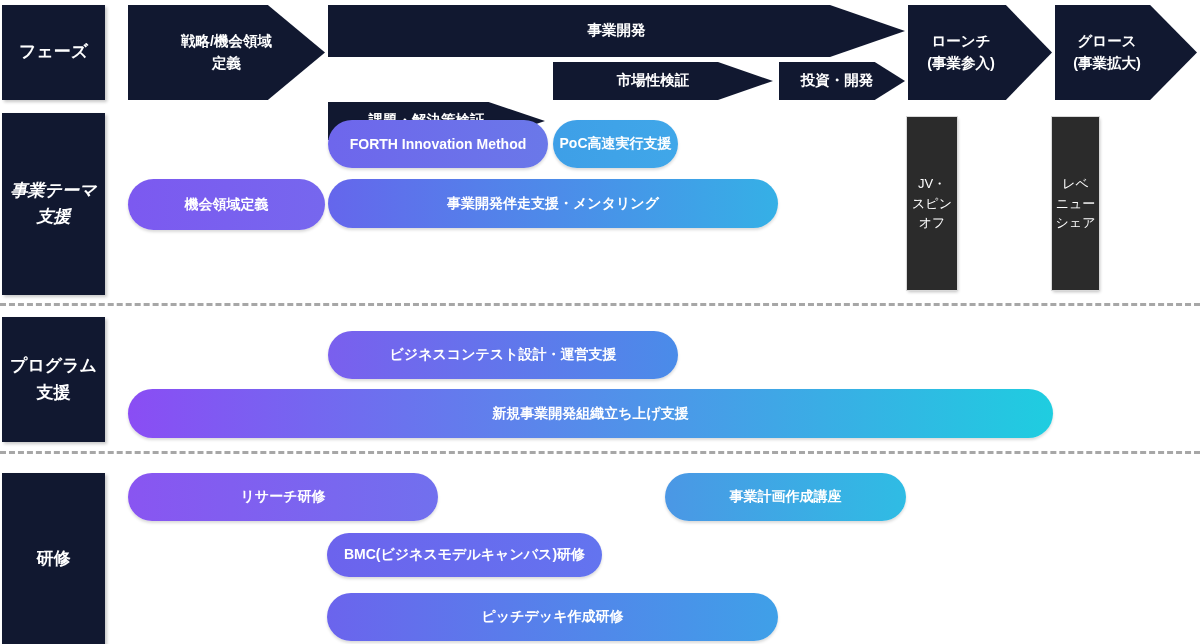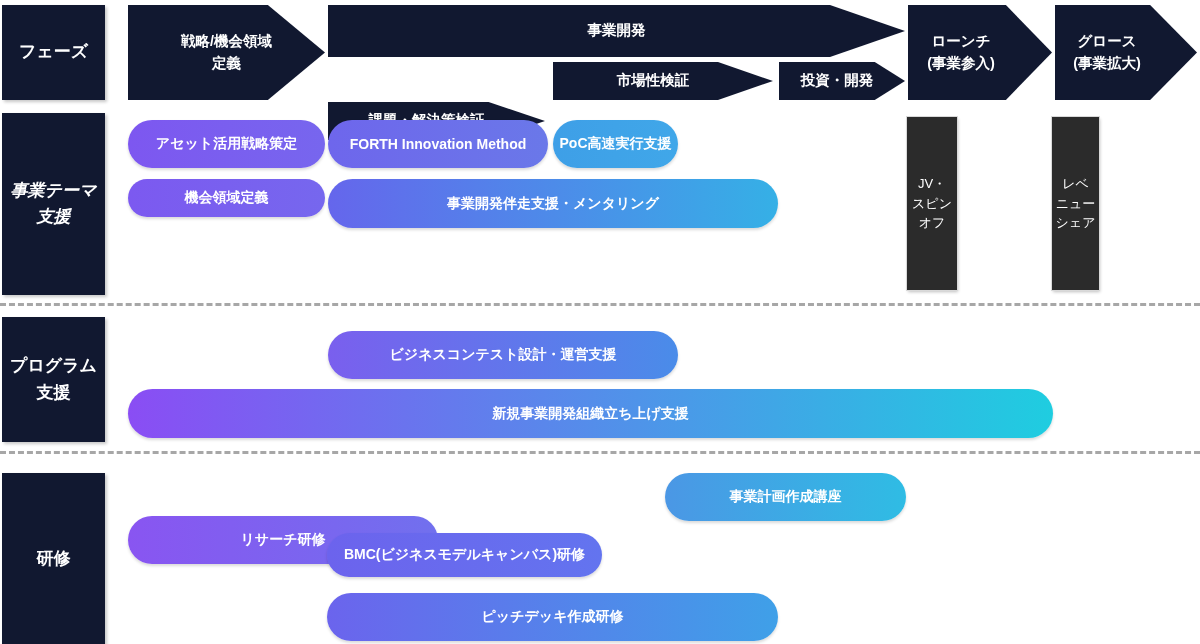--- a/index.html
+++ b/index.html
@@ -63,30 +63,28 @@
               clip-path:polygon(0 0,68% 0,100% 50%,68% 100%,0 100%);">ローンチ
 (事業参入)</div>
 
   <div class="arrow" style="left:1055px;top:5px;width:142px;height:95px;padding-right:38px;box-sizing:border-box;
               clip-path:polygon(0 0,67% 0,100% 50%,67% 100%,0 100%);text-align:center;">グロース
 (事業拡大)</div>
 
   <div class="navy-box" style="left:2px;top:113px;width:103px;height:182px;font-style:italic;">事業テーマ
 支援</div>
 
-  <div class="pill" style="left:128px;top:120px;width:197px;height:48px;
-              background:linear-gradient(90deg,#7D57F0,#7766EE);">アセット活用戦略策定</div>
 
   <div class="pill" style="left:328px;top:120px;width:220px;height:48px;
               background:linear-gradient(90deg,#6E66EC,#6A78E9);">FORTH Innovation Method</div>
 
   <div class="pill" style="left:553px;top:120px;width:125px;height:48px;
               background:linear-gradient(90deg,#3E9FE7,#40A7E9);">PoC高速実行支援</div>
 
-  <div class="pill" style="left:128px;top:179px;width:197px;height:38px;
+  <div class="pill" style="left:128px;top:179px;width:197px;height:51px;
               background:linear-gradient(90deg,#7C59F0,#7667EE);">機会領域定義</div>
 
   <div class="pill" style="left:328px;top:179px;width:450px;height:49px;
               background:linear-gradient(90deg,#6566EC,#35B0E6);">事業開発伴走支援・メンタリング</div>
 
 
   <div class="dark-box" style="left:907px;top:117px;width:50px;height:173px;">JV・
 スピン
 オフ</div>
 
@@ -103,21 +101,21 @@
               background:linear-gradient(90deg,#7A5FEE,#4A8CE9);">ビジネスコンテスト設計・運営支援</div>
 
   <div class="pill" style="left:128px;top:389px;width:925px;height:49px;
               background:linear-gradient(90deg,#8A4DF4,#1FCDE0);">新規事業開発組織立ち上げ支援</div>
 
   <div class="divider" style="top:451px;"></div>
 
   <div class="navy-box" style="left:2px;top:473px;width:103px;height:173px;">研修</div>
 
   <div class="pill" style="left:128px;top:473px;width:310px;height:48px;
-              background:linear-gradient(90deg,#8955F1,#7170EE);margin-top:43px;">リサーチ研修</div>
+              background:linear-gradient(90deg,#8955F1,#7170EE);">リサーチ研修</div>
 
   <div class="pill" style="left:665px;top:473px;width:241px;height:48px;
               background:linear-gradient(90deg,#4B97E5,#2FBCE4);">事業計画作成講座</div>
 
   <div class="pill" style="left:327px;top:533px;width:275px;height:44px;
               background:linear-gradient(90deg,#6C63ED,#6374EF);">BMC(ビジネスモデルキャンバス)研修</div>
 
   <div class="pill" style="left:327px;top:593px;width:451px;height:48px;
               background:linear-gradient(90deg,#6B64ED,#3FA0E8);">ピッチデッキ作成研修</div>
 

